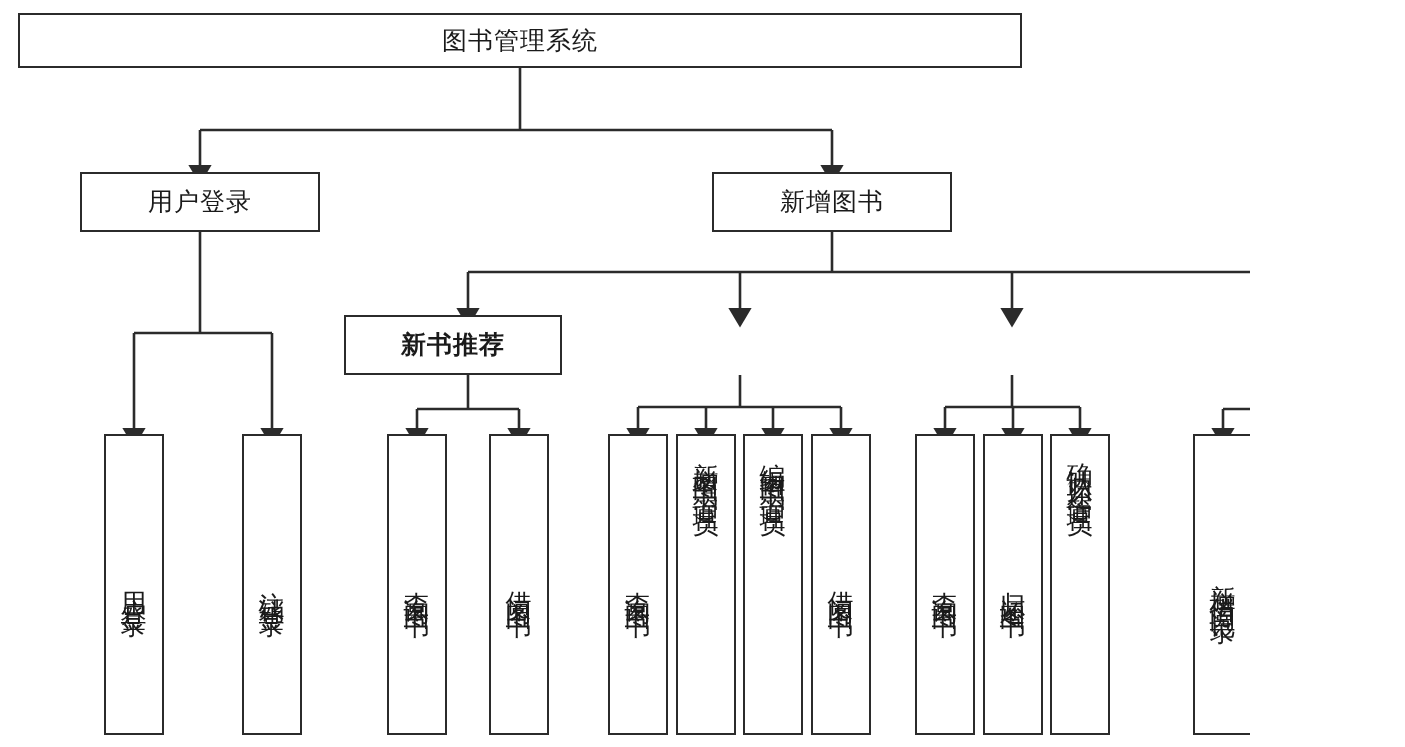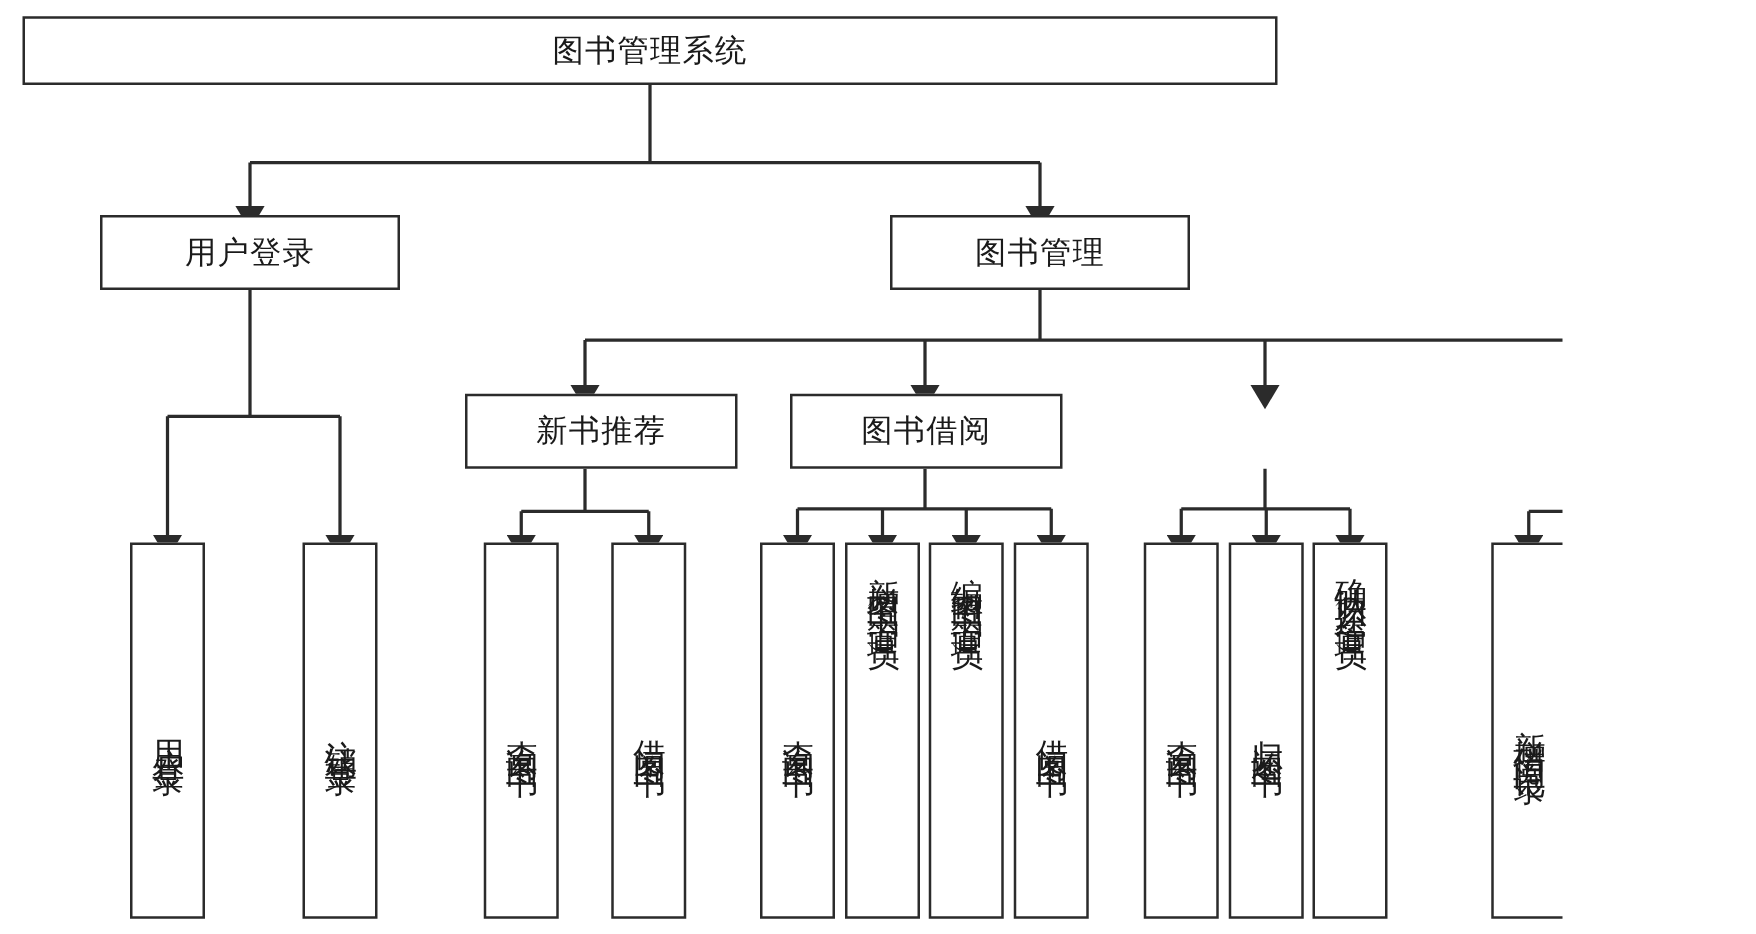--- a/index.html
+++ b/index.html
@@ -134,30 +134,27 @@
 
   <div class="node horiz root" style="left:18px; top:13px; width:1004px; height:55px;">
     <span class="node-label">图书管理系统</span>
   </div>
 
   <div class="node horiz" style="left:80px; top:172px; width:240px; height:60px;">
     <span class="node-label">用户登录</span>
   </div>
 
   <div class="node horiz" style="left:712px; top:172px; width:240px; height:60px;">
-    <span class="node-label">图书管理</span>
-  </div>
-
-  <div class="node horiz" style="left:372px; top:315px; width:218px; height:60px;">
+    <span class="node-label">新增图书</span>
+  </div>
+
+  <div class="node horiz" style="left:344px; top:315px; width:218px; height:60px;font-weight:bold;">
     <span class="node-label">新书推荐</span>
   </div>
 
-  <div class="node horiz" style="left:632px; top:315px; width:218px; height:60px;">
-    <span class="node-label">图书借阅</span>
-  </div>
 
 
 
   <div class="node vert centered" style="left:104px; top:434px; width:60px; height:301px;">
     <span class="node-label">用户登录</span>
   </div>
 
   <div class="node vert centered" style="left:242px; top:434px; width:60px; height:301px;">
     <span class="node-label">注销登录</span>
   </div>

